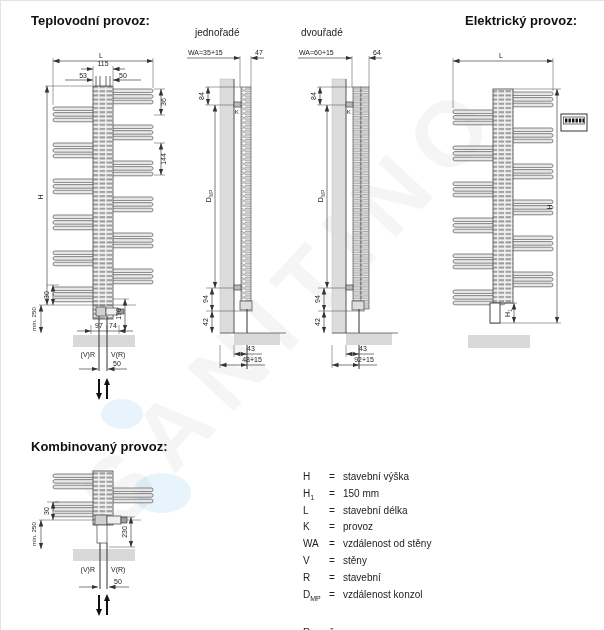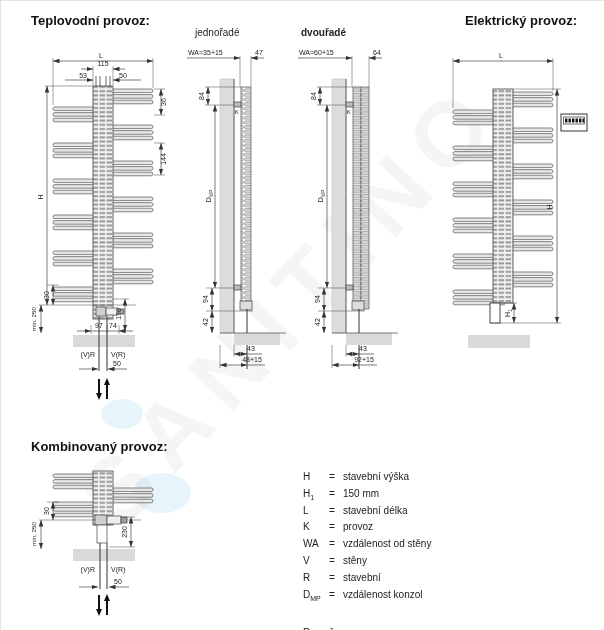--- a/index.html
+++ b/index.html
@@ -34,21 +34,21 @@
 <body>
 
 <div id="page">
 
   <div id="watermark">SANITINO</div>
   <div class="blob" style="left:100px;top:398px;width:42px;height:30px;"></div>
   <div class="blob" style="left:132px;top:472px;width:58px;height:40px;"></div>
 
   <div class="title" style="left:30px;top:12px;">Teplovodní provoz:</div>
   <div class="subtitle" style="left:194px;top:26px;">jednořadé</div>
-  <div class="subtitle" style="left:300px;top:26px;font-weight:bold;">dvouřadé</div>
+  <div class="subtitle" style="left:300px;top:26px;">dvouřadé</div>
   <div class="title" style="left:464px;top:12px;">Elektrický provoz:</div>
   <div class="title" style="left:30px;top:438px;">Kombinovaný provoz:</div>
 
   <svg width="604" height="630" viewBox="0 0 604 630">
     <defs>
       <marker id="ar" viewBox="0 0 6 5" refX="6" refY="2.5" markerWidth="6.5" markerHeight="5.5" markerUnits="userSpaceOnUse" orient="auto-start-reverse">
         <path d="M0,0.4 L6,2.5 L0,4.6 z" fill="#333"></path>
       </marker>
       <pattern id="colp" width="7" height="4.2" patternUnits="userSpaceOnUse">
         <rect width="7" height="4.2" fill="#f1f1f1"></rect>

